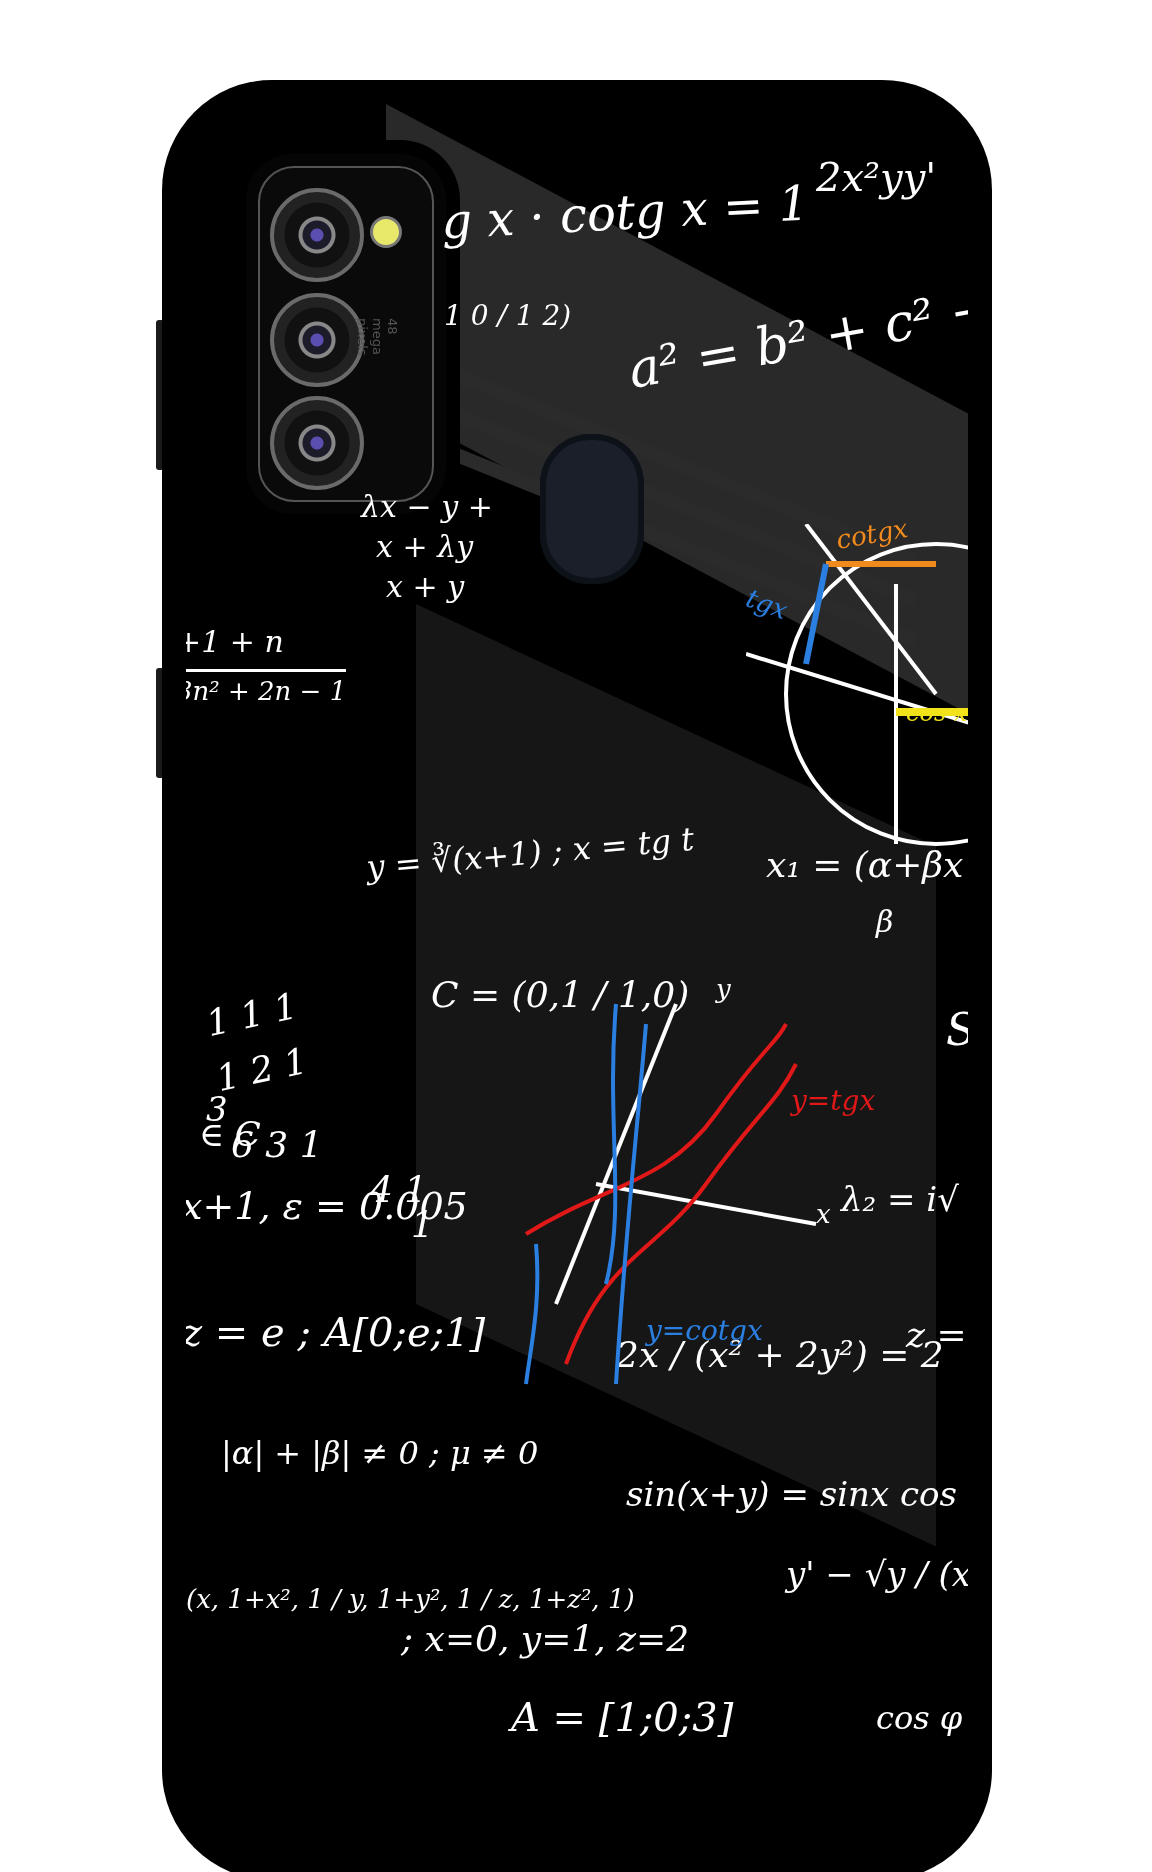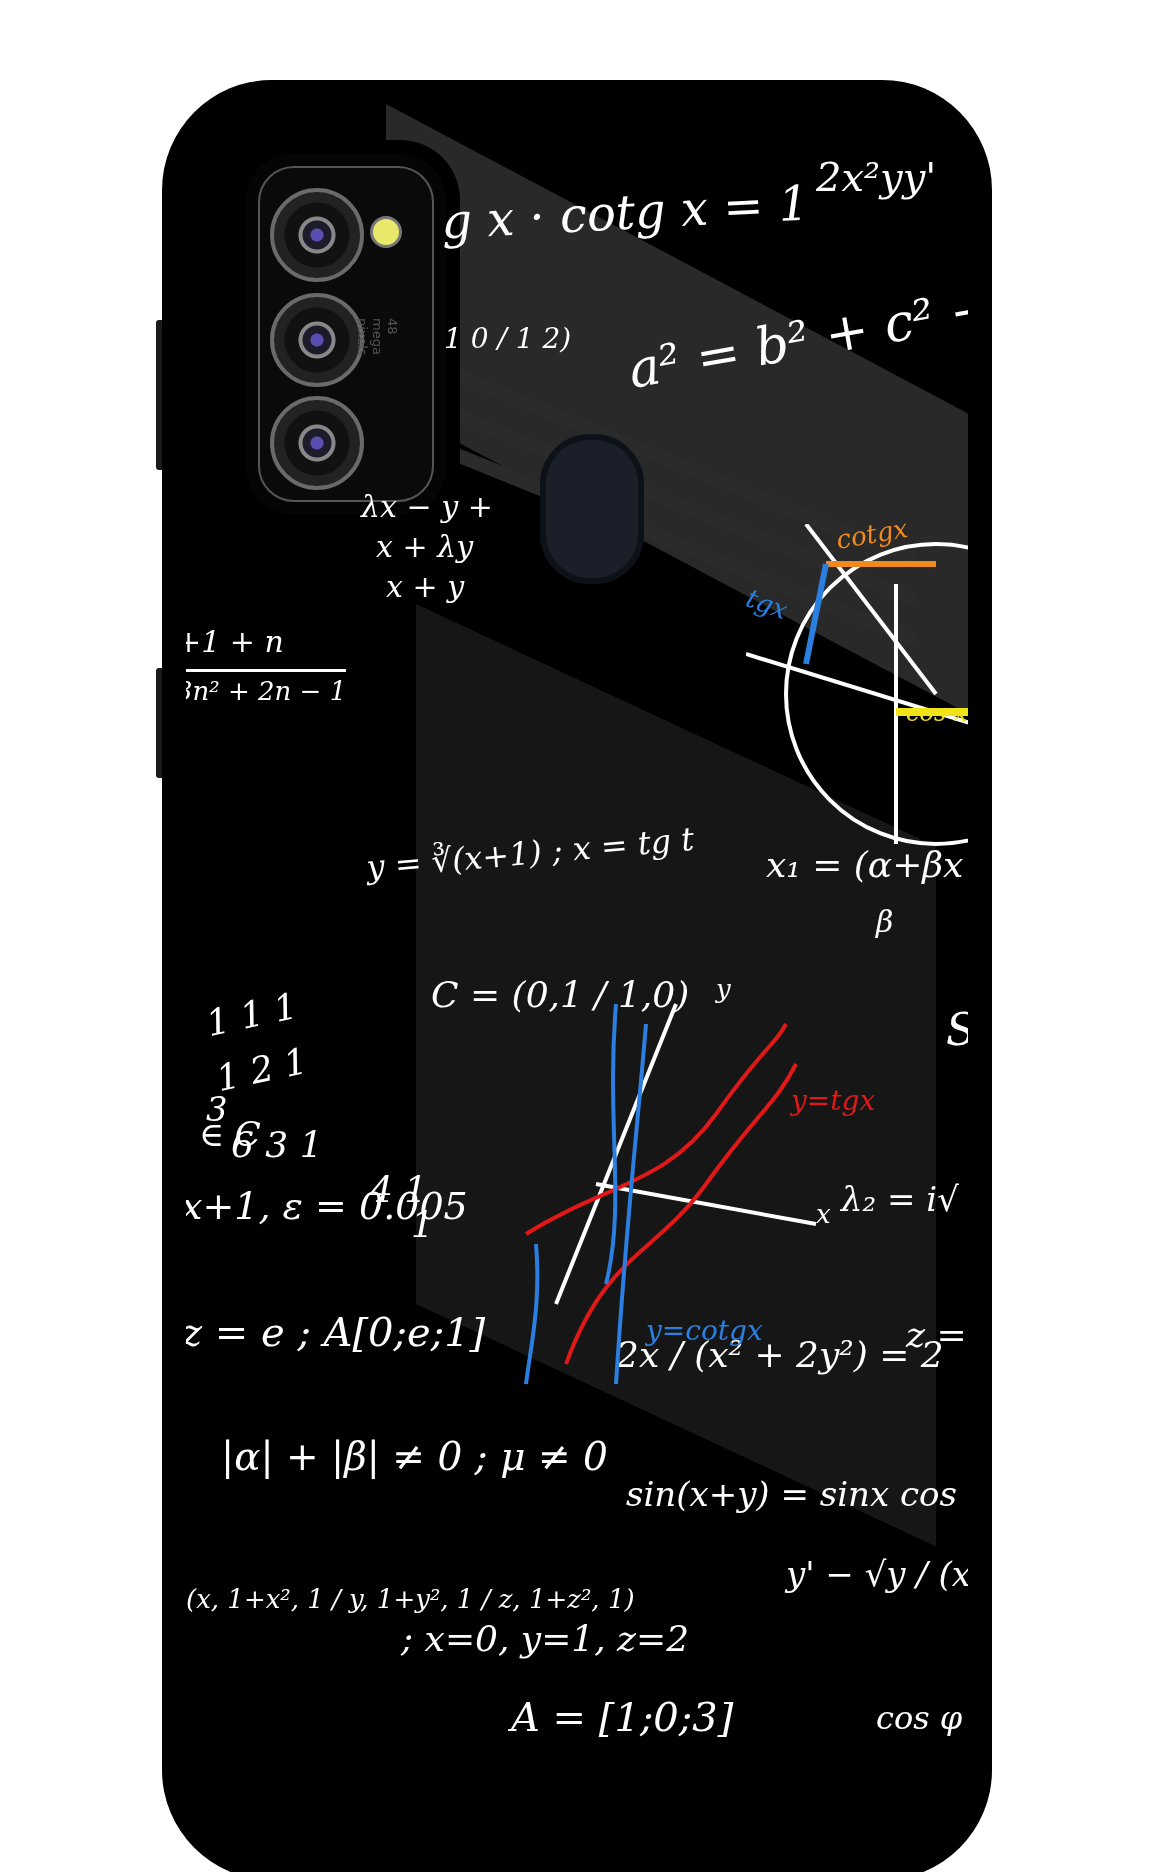--- a/index.html
+++ b/index.html
@@ -40,38 +40,38 @@
         <div class="lens" style="left:10px;top:228px;"></div>
         <div class="mp-label" style="left:140px;top:150px;">48 mega pixels</div>
       </div>
     </div>
 
     <div class="fp"></div>
 
     <div class="f" style="left:255px;top:80px;font-size:48px;transform:rotate(-3deg);">g x · cotg x = 1</div>
     <div class="f" style="left:630px;top:50px;font-size:40px;">2x²yy'</div>
     <div class="f" style="left:440px;top:200px;font-size:52px;transform:rotate(-10deg);">a² = b² + c² − 2</div>
-    <div class="f" style="left:258px;top:195px;font-size:28px;margin-top:23px;">1  0 / 1  2)</div>
+    <div class="f" style="left:258px;top:195px;font-size:28px;">1  0 / 1  2)</div>
     <div class="f" style="left:175px;top:385px;font-size:30px;">λx − y +</div>
     <div class="f" style="left:190px;top:425px;font-size:30px;">x + λy</div>
     <div class="f" style="left:200px;top:465px;font-size:30px;">x + y</div>
     <div class="f" style="left:-10px;top:520px;font-size:30px;">+1 + n</div>
     <div class="f" style="left:-10px;top:565px;font-size:26px;border-top:3px solid #fff;padding-top:4px;">3n² + 2n − 1</div>
     <div class="f" style="left:180px;top:730px;font-size:32px;transform:rotate(-5deg);">y = ∛(x+1)  ; x = tg t</div>
     <div class="f" style="left:580px;top:740px;font-size:36px;">x₁ = (α+βx</div>
     <div class="f" style="left:690px;top:800px;font-size:30px;">β</div>
     <div class="f" style="left:245px;top:870px;font-size:36px;">C = (0,1 / 1,0)</div>
     <div class="f" style="left:-20px;top:1010px;font-size:34px;">u ∈ C</div>
     <div class="f" style="left:-5px;top:1080px;font-size:38px;">x+1, ε = 0.005</div>
     <div class="f" style="left:655px;top:1075px;font-size:34px;">λ₂ = i√</div>
     <div class="f" style="left:760px;top:900px;font-size:44px;">S</div>
     <div class="f" style="left:-5px;top:1205px;font-size:40px;font-style:italic;">z = e ; A[0;e;1]</div>
     <div class="f" style="left:430px;top:1230px;font-size:36px;">2x / (x² + 2y²) = 2</div>
     <div class="f" style="left:720px;top:1210px;font-size:36px;">z =</div>
-    <div class="f" style="left:35px;top:1330px;font-size:39px;">|α| + |β| ≠ 0 ; μ ≠ 0</div>
+    <div class="f" style="left:35px;top:1330px;font-size:32px;">|α| + |β| ≠ 0 ; μ ≠ 0</div>
     <div class="f" style="left:440px;top:1370px;font-size:34px;">sin(x+y) = sinx cos</div>
     <div class="f" style="left:600px;top:1450px;font-size:34px;">y' − √y / (x+2) =</div>
     <div class="f" style="left:0px;top:1480px;font-size:26px;">(x, 1+x², 1 / y, 1+y², 1 / z, 1+z², 1)</div>
     <div class="f" style="left:215px;top:1490px;font-size:36px;margin-top:24px;">; x=0, y=1, z=2</div>
     <div class="f" style="left:325px;top:1590px;font-size:40px;">A = [1;0;3]</div>
     <div class="f" style="left:690px;top:1595px;font-size:32px;">cos φ =</div>
 
     <div class="f" style="left:20px;top:890px;font-size:36px;transform:rotate(-12deg);">1 1 1</div>
     <div class="f" style="left:30px;top:945px;font-size:36px;transform:rotate(-12deg);">1 2 1</div>
     <div class="f" style="left:20px;top:985px;font-size:34px;">3</div>

